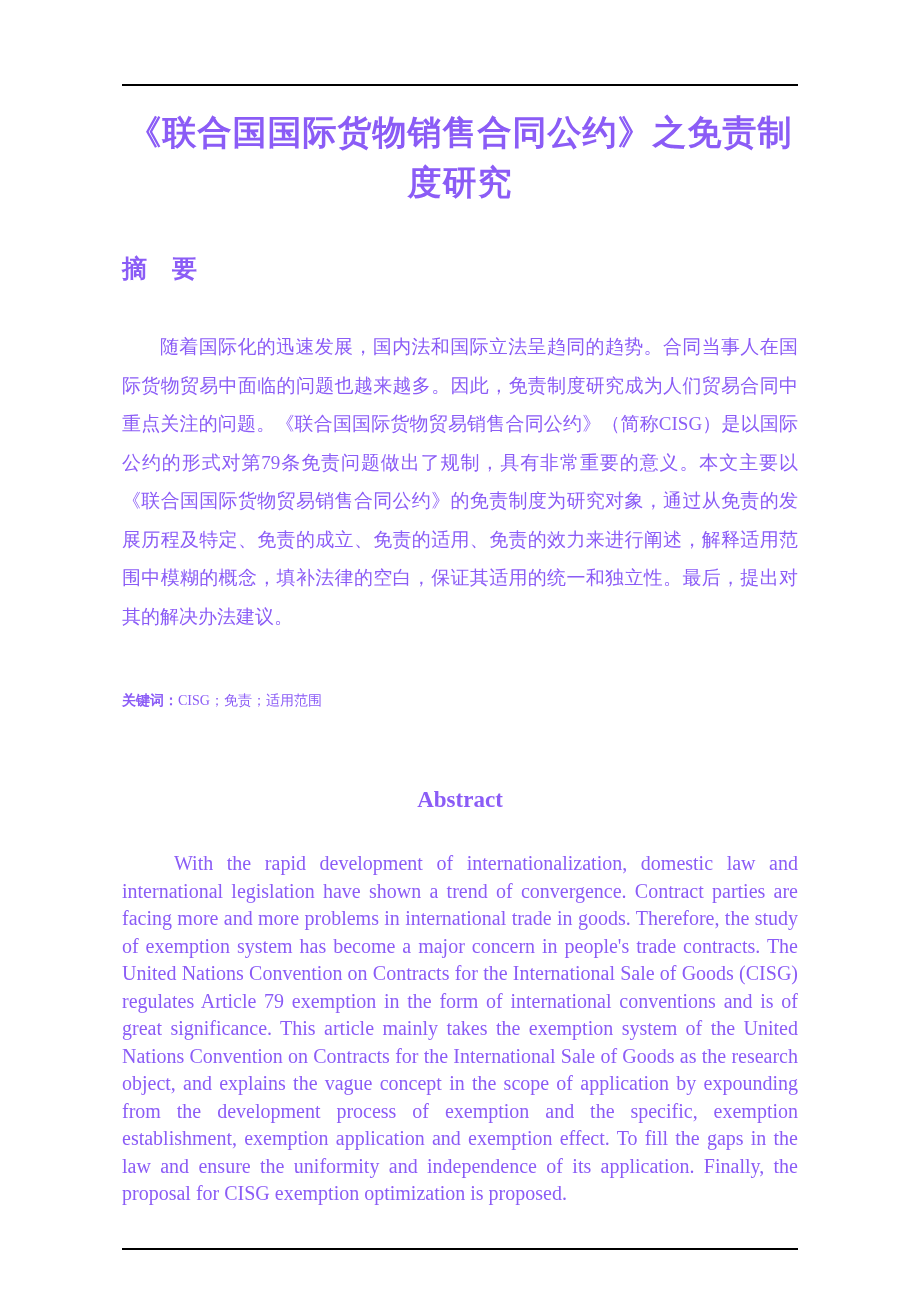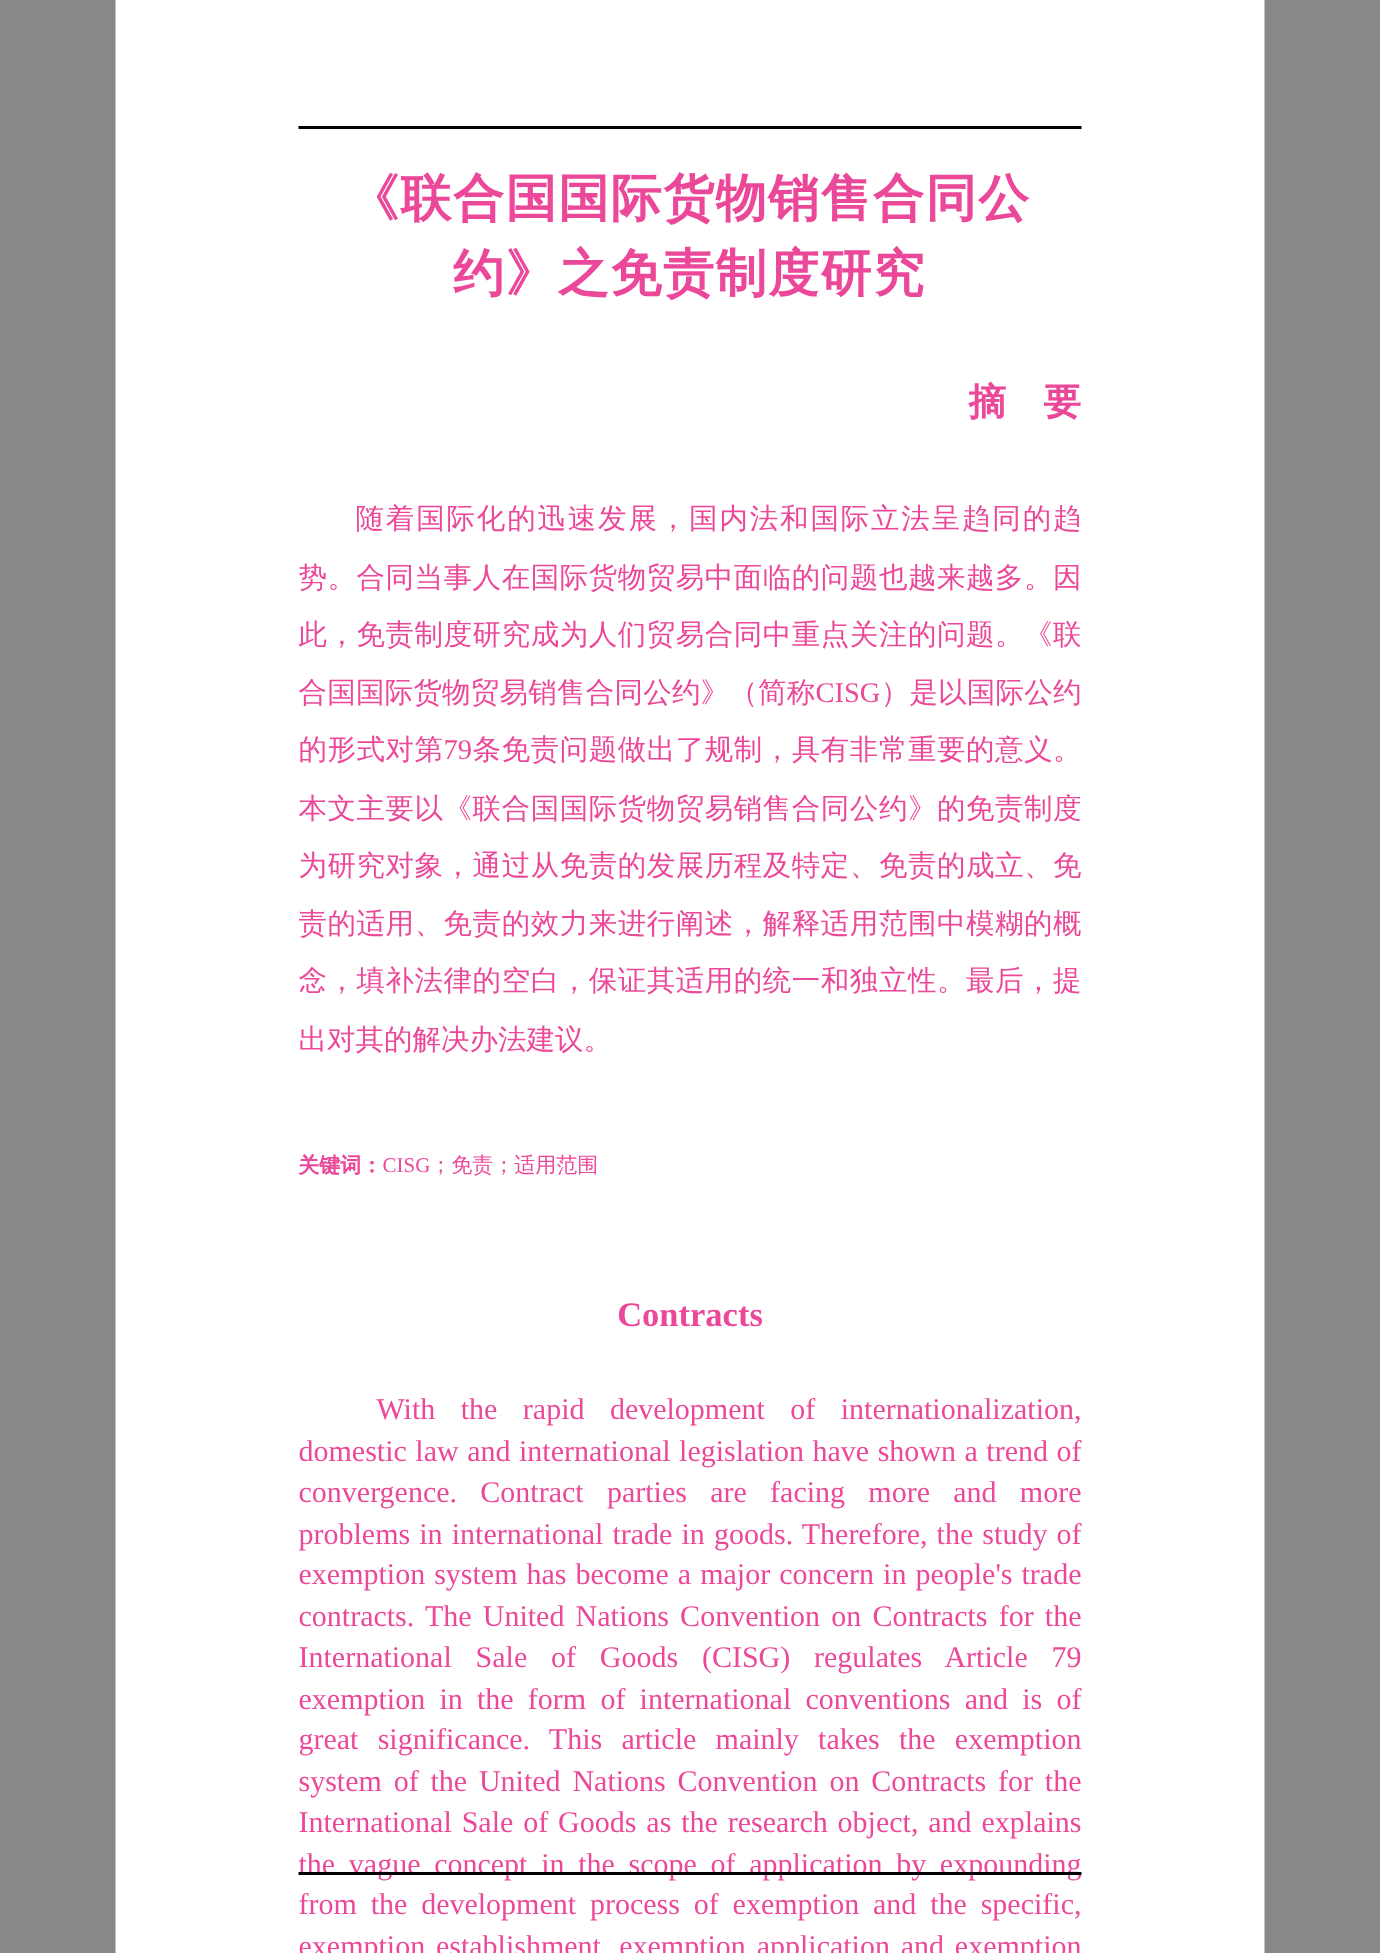--- a/index.html
+++ b/index.html
@@ -1,23 +1,23 @@
 <!DOCTYPE html>
 <html><head>
 <meta charset="utf-8">
 <style>
   html,body{margin:0;padding:0;background:#888;}
   .page{
     position:relative;
-    width:766px;
+    width:920px;
     height:1302px;
     margin:0 auto;
     background:#ffffff;
     font-family:"Liberation Serif","DejaVu Serif",serif;
-    color:#ec4899;
+    color:#8b5cf6;
     overflow:hidden;
   }
   .content{
     position:absolute;
     left:122px;
     right:122px;
     top:0;
   }
   .rule{
     height:0;
@@ -37,21 +37,21 @@
     font-size:34px;
     font-weight:bold;
     text-align:center;
     line-height:50px;
     letter-spacing:1px;
   }
   .zh-abstract-heading{
     margin:46px 0 0 0;
     font-size:25px;
     font-weight:bold;
-    text-align:right;
+    text-align:left;
     line-height:30px;
   }
   .zh-body{
     margin:44px 0 0 0;
     font-size:19px;
     line-height:38.5px;
     text-align:justify;
     text-indent:2em;
   }
   .keywords{
@@ -88,20 +88,20 @@
     <h1 class="doc-title">《联合国国际货物销售合同公约》之免责制度研究</h1>
 
     <h2 class="zh-abstract-heading">摘　要</h2>
 
     <p class="zh-body">随着国际化的迅速发展，国内法和国际立法呈趋同的趋势。合同当事人在国际货物贸易中面临的问题也越来越多。因此，免责制度研究成为人们贸易合同中重点关注的问题。《联合国国际货物贸易销售合同公约》（简称CISG）是以国际公约的形式对第79条免责问题做出了规制，具有非常重要的意义。本文主要以《联合国国际货物贸易销售合同公约》的免责制度为研究对象，通过从免责的发展历程及特定、免责的成立、免责的适用、免责的效力来进行阐述，解释适用范围中模糊的概念，填补法律的空白，保证其适用的统一和独立性。最后，提出对其的解决办法建议。</p>
 
     <p class="keywords">
       <span class="kw-label">关键词：</span><span>CISG；免责；适用范围</span>
     </p>
 
-    <h2 class="en-abstract-heading">Contracts</h2>
+    <h2 class="en-abstract-heading">Abstract</h2>
 
     <p class="en-body">With the rapid development of internationalization, domestic law and international legislation have shown a trend of convergence. Contract parties are facing more and more problems in international trade in goods. Therefore, the study of exemption system has become a major concern in people's trade contracts. The United Nations Convention on Contracts for the International Sale of Goods (CISG) regulates Article 79 exemption in the form of international conventions and is of great significance. This article mainly takes the exemption system of the United Nations Convention on Contracts for the International Sale of Goods as the research object, and explains the vague concept in the scope of application by expounding from the development process of exemption and the specific, exemption establishment, exemption application and exemption effect. To fill the gaps in the law and ensure the uniformity and independence of its application. Finally, the proposal for CISG exemption optimization is proposed.</p>
 
   </div>
 
   <div class="rule bottom-rule"></div>
 </div>
 
 </body></html>

